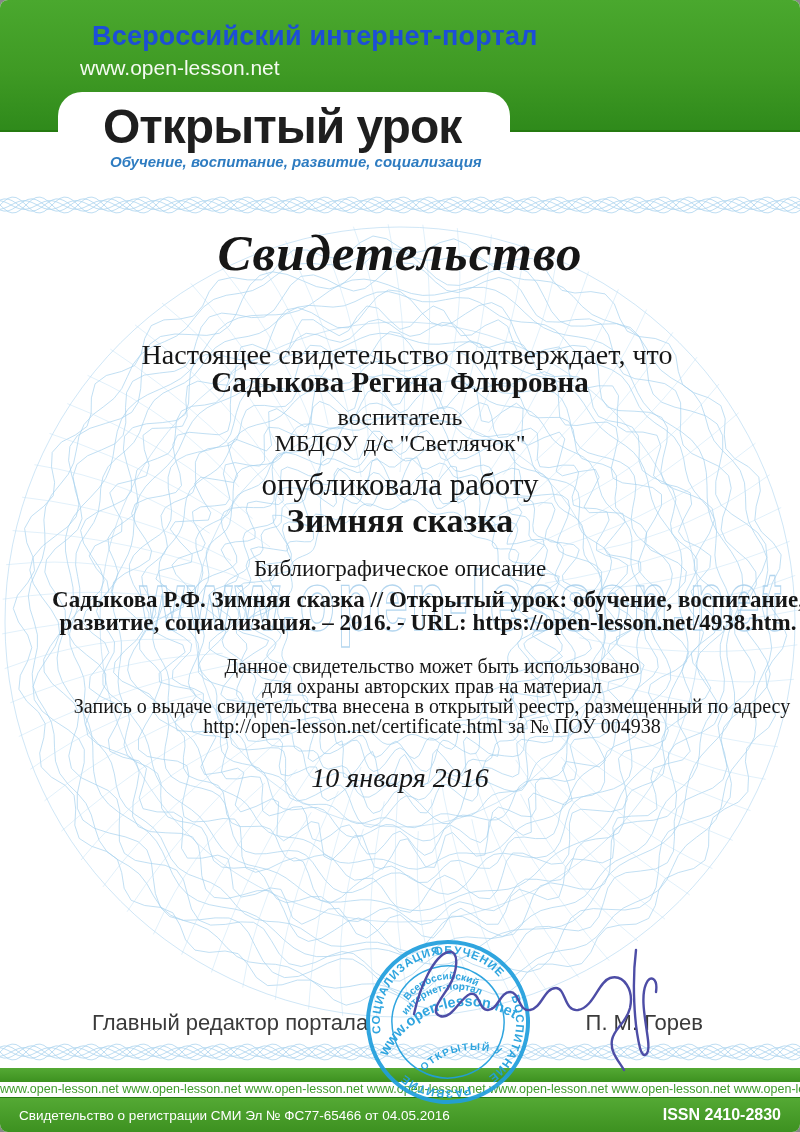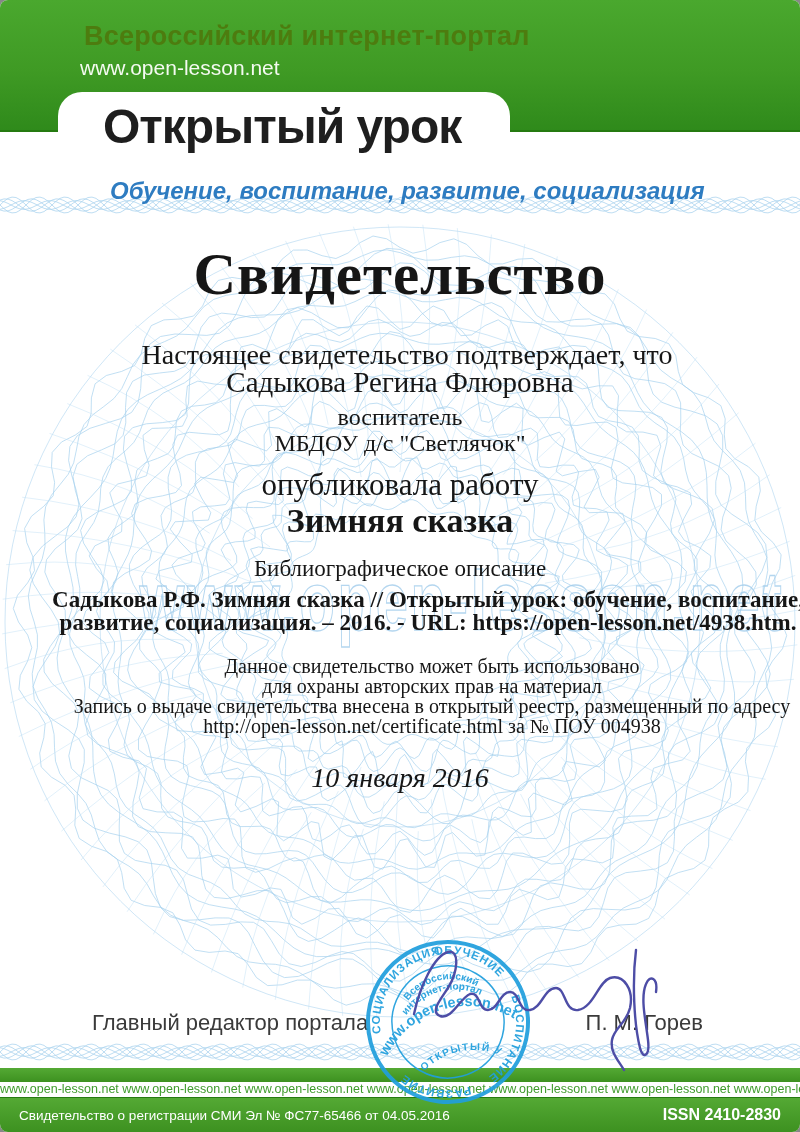--- a/index.html
+++ b/index.html
@@ -21,38 +21,38 @@
   .braid{left:0; z-index:1;}
   #braid-top{top:192px;}
   #braid-bottom{top:1039px;}
 
   
   .header-green{
     position:absolute; left:0; top:0; width:800px; height:130px; z-index:2;
     background:linear-gradient(180deg, var(--header_green_light) 0%, var(--header_green) 55%, var(--header_green_dark) 100%);
     border-bottom:2px solid var(--edge_green);
   }
-  .portal-line{position:absolute; left:84px; top:21px; z-index:3;
-    font-family:"Liberation Sans", sans-serif; font-weight:700; font-size:27px; color:#4d7c0f; letter-spacing:.2px;}
+  .portal-line{position:absolute; left:92px; top:21px; z-index:3;
+    font-family:"Liberation Sans", sans-serif; font-weight:700; font-size:27px; color:#1d4ed8; letter-spacing:.2px;}
   .site-line{position:absolute; left:80px; top:56px; z-index:3;
     font-family:"Liberation Sans", sans-serif; font-size:21px; color:#f4faf1;}
   .tab{
     position:absolute; left:58px; top:92px; width:452px; height:44px; z-index:3;
     background:#fff; border-radius:24px 24px 0 0;
   }
   .tab-title{position:absolute; left:103px; top:99px; z-index:4;
     font-family:"Liberation Sans", sans-serif; font-weight:700; font-size:48px; color:#1e1e1e; letter-spacing:-1px;}
   .tab-subtitle{position:absolute; left:110px; top:153px; z-index:4;
-    font-family:"Liberation Sans", sans-serif; font-style:italic; font-weight:700; font-size:24px; color:var(--subtitle_blue);margin-top:24px;}
+    font-family:"Liberation Sans", sans-serif; font-style:italic; font-weight:700; font-size:15px; color:var(--subtitle_blue);}
 
   
   .c{position:absolute; left:0; width:800px; text-align:center; z-index:2;}
-  .cert-title{top:240px; font-size:59px; font-weight:700; letter-spacing:1px;}
+  .cert-title{top:224px; font-size:51px; font-weight:700; letter-spacing:1px;font-style:italic;}
   .confirm{top:339px; font-size:28px;padding-left:7px;}
-  .name{top:366px; font-size:29px; font-weight:400;}
+  .name{top:366px; font-size:29px; font-weight:700;}
   .role{top:404px; font-size:24px;}
   .org{top:430px; font-size:24px;}
   .action{top:467px; font-size:31px;}
   .work{top:502px; font-size:34px; font-weight:700;}
   .bibh{top:556px; font-size:23px;}
   .bib{top:588px; font-size:23px; font-weight:700; line-height:23px;margin-left:28px;}
   .usage{top:656px; font-size:20px; line-height:20px;margin-left:32px;}
   .date{top:762px; font-size:28px; font-style:italic;}
 
   

